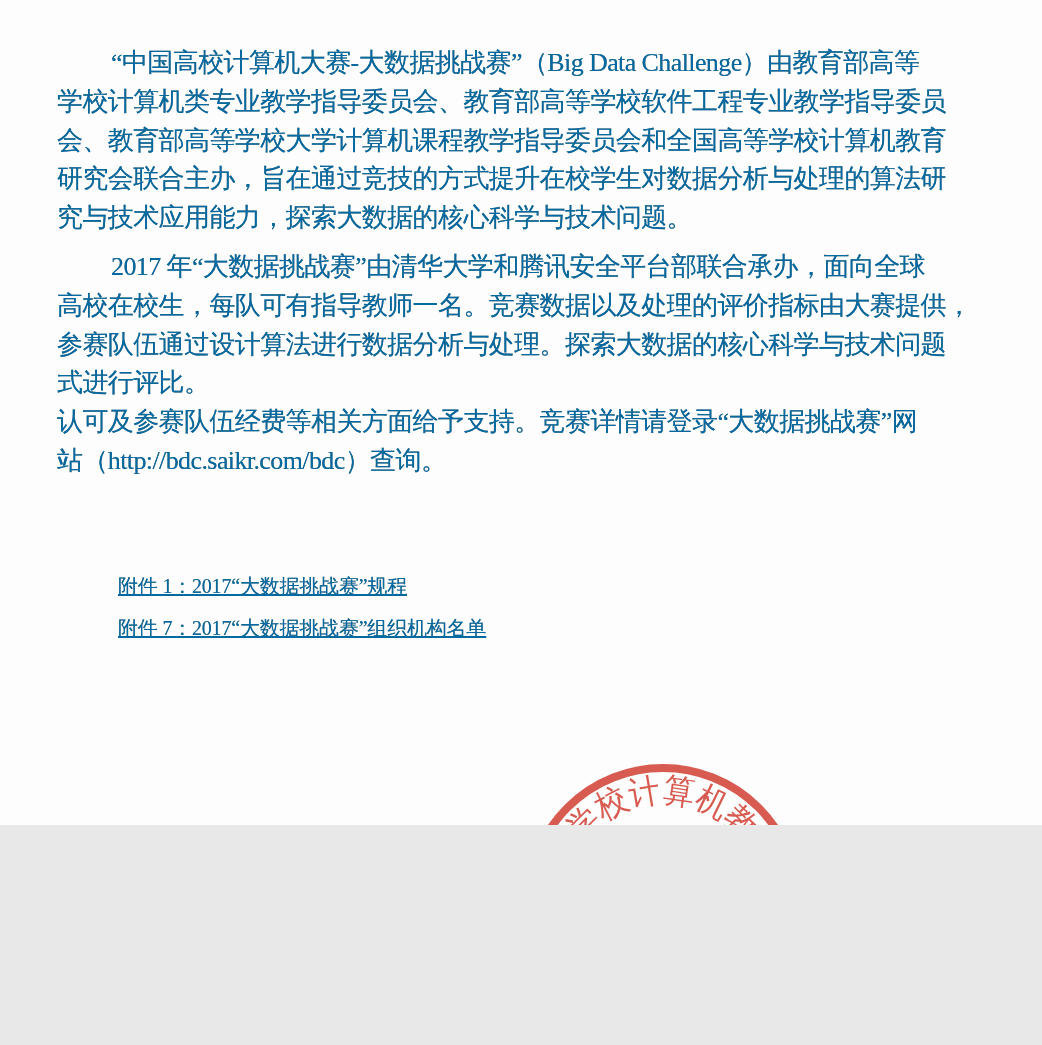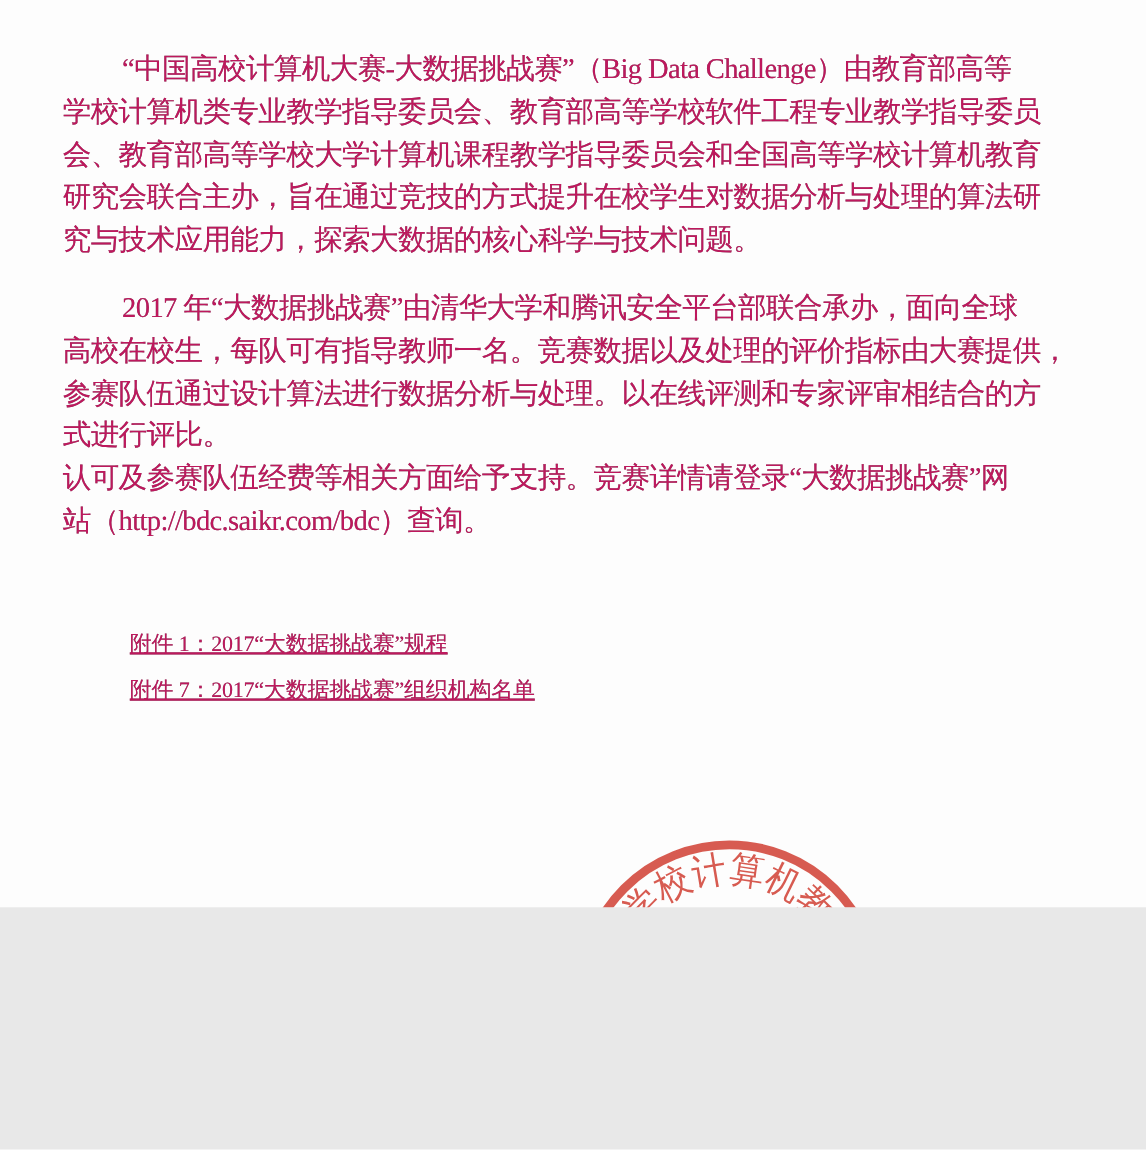--- a/index.html
+++ b/index.html
@@ -3,29 +3,29 @@
 <meta charset="utf-8">
 <style>
   * { margin:0; padding:0; box-sizing:border-box; }
   html,body { background:#e8e8e8; }
   .page {
     position:relative;
     width:1042px; height:825px;
     background:#fdfdfd;
     overflow:hidden;
     font-family:"Liberation Serif","DejaVu Serif",serif;
-    color:#be185d;
+    color:#0369a1;
   }
   .body-text {
     position:absolute; left:57px; top:44px; width:892px;
     font-size:26px; line-height:38.8px; letter-spacing:-0.6px;
     text-shadow:0 0 0.5px rgba(20,20,20,0.55);
   }
   .para { margin:0; }
-  .para.p2 { margin-top:23px; }
+  .para.p2 { margin-top:10px; }
   .line { white-space:nowrap; }
   .line.indent { padding-left:54px; }
   .attachments {
     position:absolute; left:118px; top:566px;
     font-size:20px; line-height:41.5px; letter-spacing:-0.2px;
     text-shadow:0 0 0.5px rgba(20,20,20,0.55);
     text-decoration:underline;
   }
   .signature {
     position:absolute; left:264px; top:822px; width:778px;
@@ -55,21 +55,21 @@
     <div class="para p1">
       <div class="line indent">“中国高校计算机大赛-大数据挑战赛”（Big Data Challenge）由教育部高等</div>
       <div class="line">学校计算机类专业教学指导委员会、教育部高等学校软件工程专业教学指导委员</div>
       <div class="line">会、教育部高等学校大学计算机课程教学指导委员会和全国高等学校计算机教育</div>
       <div class="line">研究会联合主办，旨在通过竞技的方式提升在校学生对数据分析与处理的算法研</div>
       <div class="line">究与技术应用能力，探索大数据的核心科学与技术问题。</div>
     </div>
     <div class="para p2">
       <div class="line indent">2017 年“大数据挑战赛”由清华大学和腾讯安全平台部联合承办，面向全球</div>
       <div class="line">高校在校生，每队可有指导教师一名。竞赛数据以及处理的评价指标由大赛提供，</div>
-      <div class="line">参赛队伍通过设计算法进行数据分析与处理。以在线评测和专家评审相结合的方</div>
+      <div class="line">参赛队伍通过设计算法进行数据分析与处理。探索大数据的核心科学与技术问题</div>
       <div class="line">式进行评比。</div>
     </div>
     <div class="para p3">
       <div class="line">认可及参赛队伍经费等相关方面给予支持。竞赛详情请登录“大数据挑战赛”网</div>
       <div class="line">站（http://bdc.saikr.com/bdc）查询。</div>
     </div>
   </div>
 
   <div class="attachments">
     <div class="line">附件 1：2017“大数据挑战赛”规程</div>

